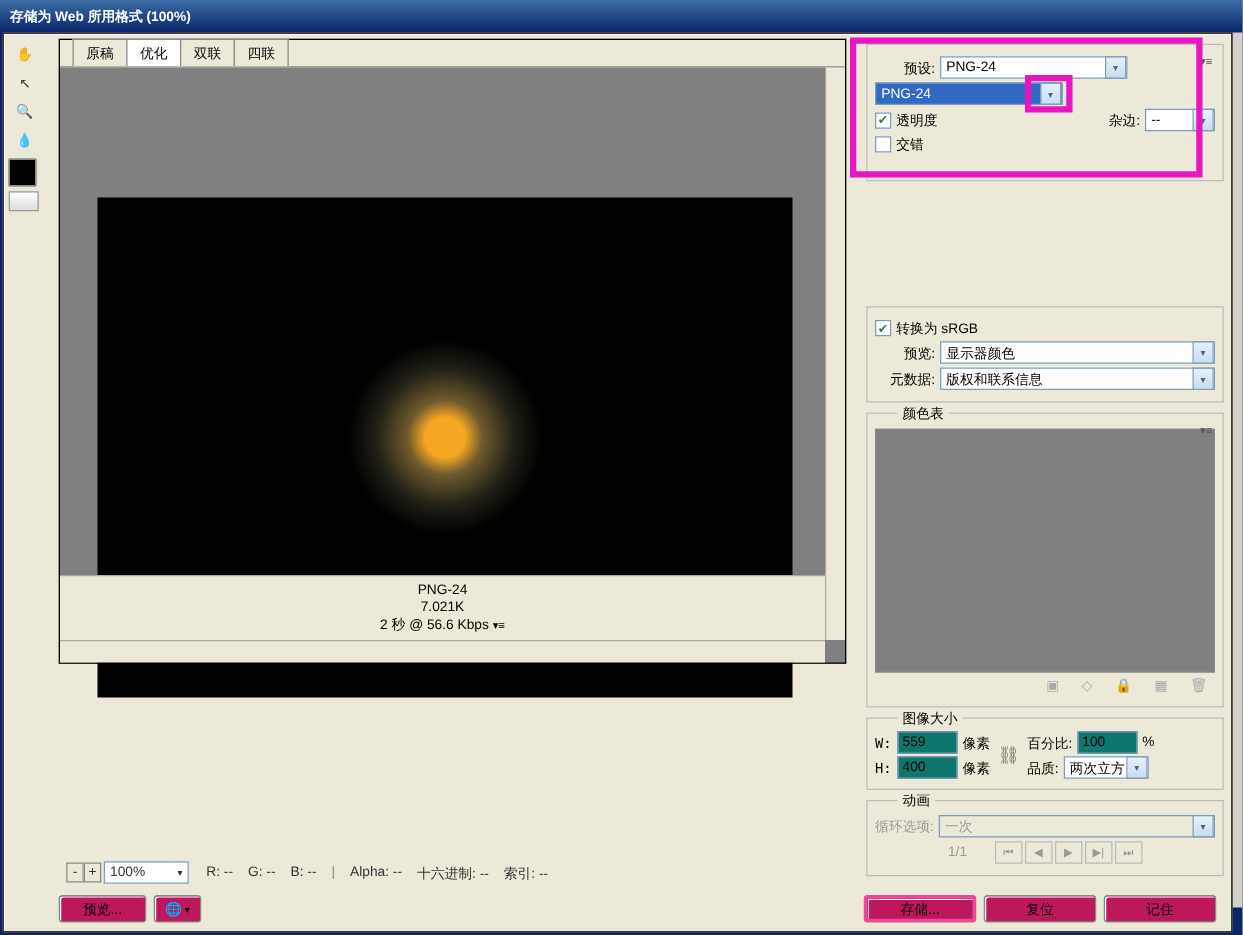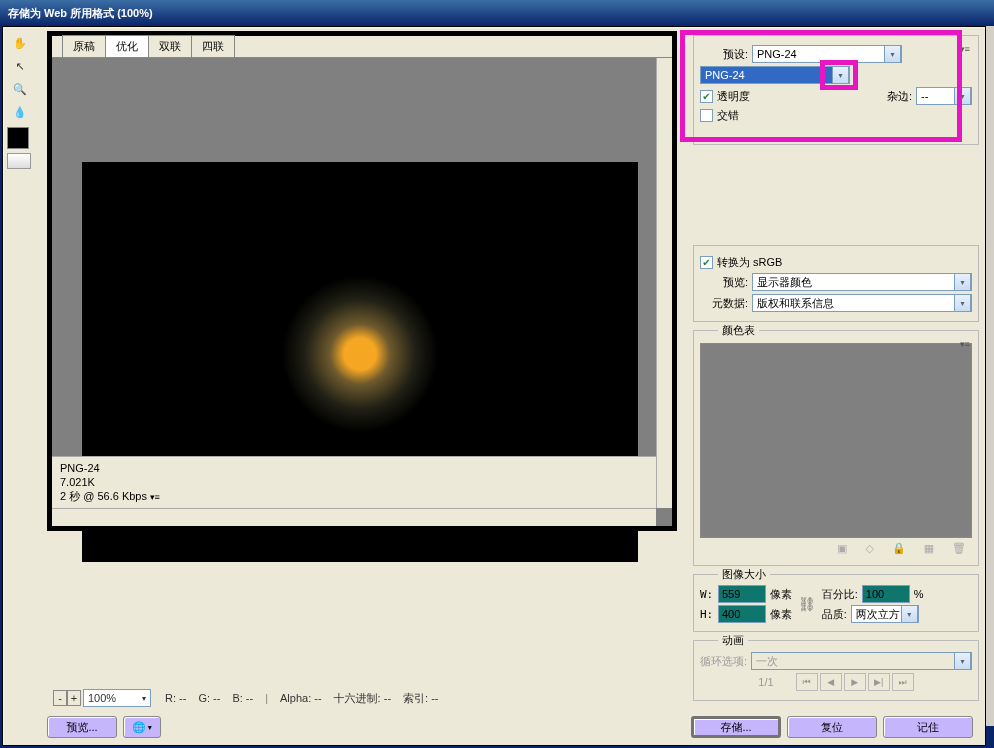--- a/index.html
+++ b/index.html
@@ -3,21 +3,21 @@
 <meta charset="utf-8">
 <style>
 * { box-sizing: border-box; margin: 0; padding: 0; font-family: "Microsoft YaHei", Tahoma, sans-serif; font-size: 11px; }
 body { background: #0a246a; width: 994px; height: 748px; position: relative; overflow: hidden; }
 .titlebar { height: 26px; background: linear-gradient(#3b6ea5, #0a246a); color: #fff; display: flex; align-items: center; padding: 0 8px; font-weight: bold; }
 .right-edge { position: absolute; right: 0; top: 26px; width: 8px; height: 700px; background: #d4d0c8; }
 .dialog { position: absolute; left: 2px; top: 26px; width: 984px; height: 720px; background: #ece9d8; border: 1px solid #000; box-shadow: 1px 1px 0 #f4f4f4 inset; }
 .tool-col { position: absolute; left: 4px; top: 4px; width: 34px; }
 .tool-btn { width: 26px; height: 22px; margin: 1px 0; display: flex; align-items: center; justify-content: center; color: #333; }
 .swatch { width: 22px; height: 22px; background: #000; border: 1px solid #888; margin: 4px 0; }
-.preview-area { position: absolute; left: 44px; top: 4px; width: 630px; height: 500px; border: 5px solid #000000; background: #808080; display: flex; flex-direction: column; }
+.preview-area { position: absolute; left: 44px; top: 4px; width: 630px; height: 500px; border: 1px solid #000000; background: #808080; display: flex; flex-direction: column; text-align: center; }
 .tabs-row { height: 22px; background: #ece9d8; border-bottom: 1px solid #888; display: flex; align-items: flex-end; padding-left: 10px; }
 .tab { padding: 3px 10px; border: 1px solid #888; border-bottom: none; background: #ece9d8; margin-right: -1px; font-size: 11px; }
 .tab.active { background: #fff; }
 .canvas-host { flex: 1; position: relative; }
 .canvas-scroll-v { position: absolute; right: 0; top: 0; bottom: 18px; width: 16px; background: #ece9d8; border-left: 1px solid #aaa; }
 .canvas-scroll-h { position: absolute; left: 0; right: 16px; bottom: 0; height: 18px; background: #ece9d8; border-top: 1px solid #aaa; }
 .canvas-img { position: absolute; left: 30px; top: 104px; width: 556px; height: 400px; background: #000; }
 .glow { position: absolute; left: 50%; top: 48%; transform: translate(-50%,-50%); width: 160px; height: 160px; background: radial-gradient(circle, #f5a623 0 16px, rgba(245,200,100,.45) 30px, rgba(180,180,120,.18) 55px, rgba(0,0,0,0) 78px); border-radius: 50%; }
 .info-strip { position: absolute; left: 0; right: 16px; bottom: 18px; height: 52px; background: #ece9d8; border-top: 1px solid #aaa; padding: 4px 8px; line-height: 14px; font-family: "MS Gothic", monospace; font-size: 12px; }
 .right-col { position: absolute; right: 6px; top: 8px; width: 286px; }
@@ -33,22 +33,22 @@
 .color-table { height: 195px; background: #808080; border: 1px solid #888; margin-top: 4px; }
 .ct-icons { display: flex; justify-content: flex-end; gap: 18px; padding: 4px 6px; color: #aaa; font-size: 11px; }
 .sz-row { display: flex; align-items: center; gap: 4px; margin: 2px 0; }
 .sz-lbl { width: 14px; font-family: monospace; }
 .sz-input { width: 48px; height: 18px; border: 1px solid #7b9ebd; background: #0f766e; padding: 0 3px; }
 .bottom-bar { position: absolute; left: 44px; bottom: 36px; width: 630px; height: 22px; display: flex; align-items: center; gap: 12px; padding: 0 6px; font-family: monospace; font-size: 11px; color: #333; }
 .zoom-spin { display: flex; align-items: center; }
 .zoom-btn { width: 14px; height: 16px; border: 1px solid #888; background: #ece9d8; display: flex; align-items: center; justify-content: center; font-size: 11px; }
 .zoom-val { width: 68px; height: 18px; border: 1px solid #7b9ebd; background: #fff; margin: 0 2px; display: flex; align-items: center; padding: 0 4px; }
 .btn-row { position: absolute; left: 44px; right: 6px; bottom: 6px; height: 24px; display: flex; align-items: center; }
-.win-btn { height: 22px; border: 1px solid #888; background: #c4b5fd; padding: 0 8px; border-radius: 3px; box-shadow: 1px 1px 0 #fff inset; display: inline-flex; align-items: center; justify-content: center; min-width: 90px; margin-right: 6px; cursor: pointer; }
-.win-btn.hi { border: 3px solid #737373; }
+.win-btn { height: 22px; border: 1px solid #888; background: #be185d; padding: 0 8px; border-radius: 3px; box-shadow: 1px 1px 0 #fff inset; display: inline-flex; align-items: center; justify-content: center; min-width: 90px; margin-right: 6px; cursor: pointer; }
+.win-btn.hi { border: 3px solid #ec4899; }
 .nav-btns { display: flex; gap: 2px; }
 .nav-btn { width: 22px; height: 18px; border: 1px solid #bbb; background: #ece9d8; display: flex; align-items: center; justify-content: center; font-size: 9px; color: #999; }
 .legend { position: absolute; top: -8px; left: 24px; background: #ece9d8; padding: 0 4px; font-size: 11px; }
 .legend-grp { border: 1px solid #bbb; padding: 8px 6px 6px; position: relative; margin-bottom: 8px; }
 .flysep { position: absolute; right: 4px; top: 8px; width: 14px; height: 10px; font-size: 9px; color: #555; }
 </style>
 </head>
 <body>
 
 <div class="titlebar">

